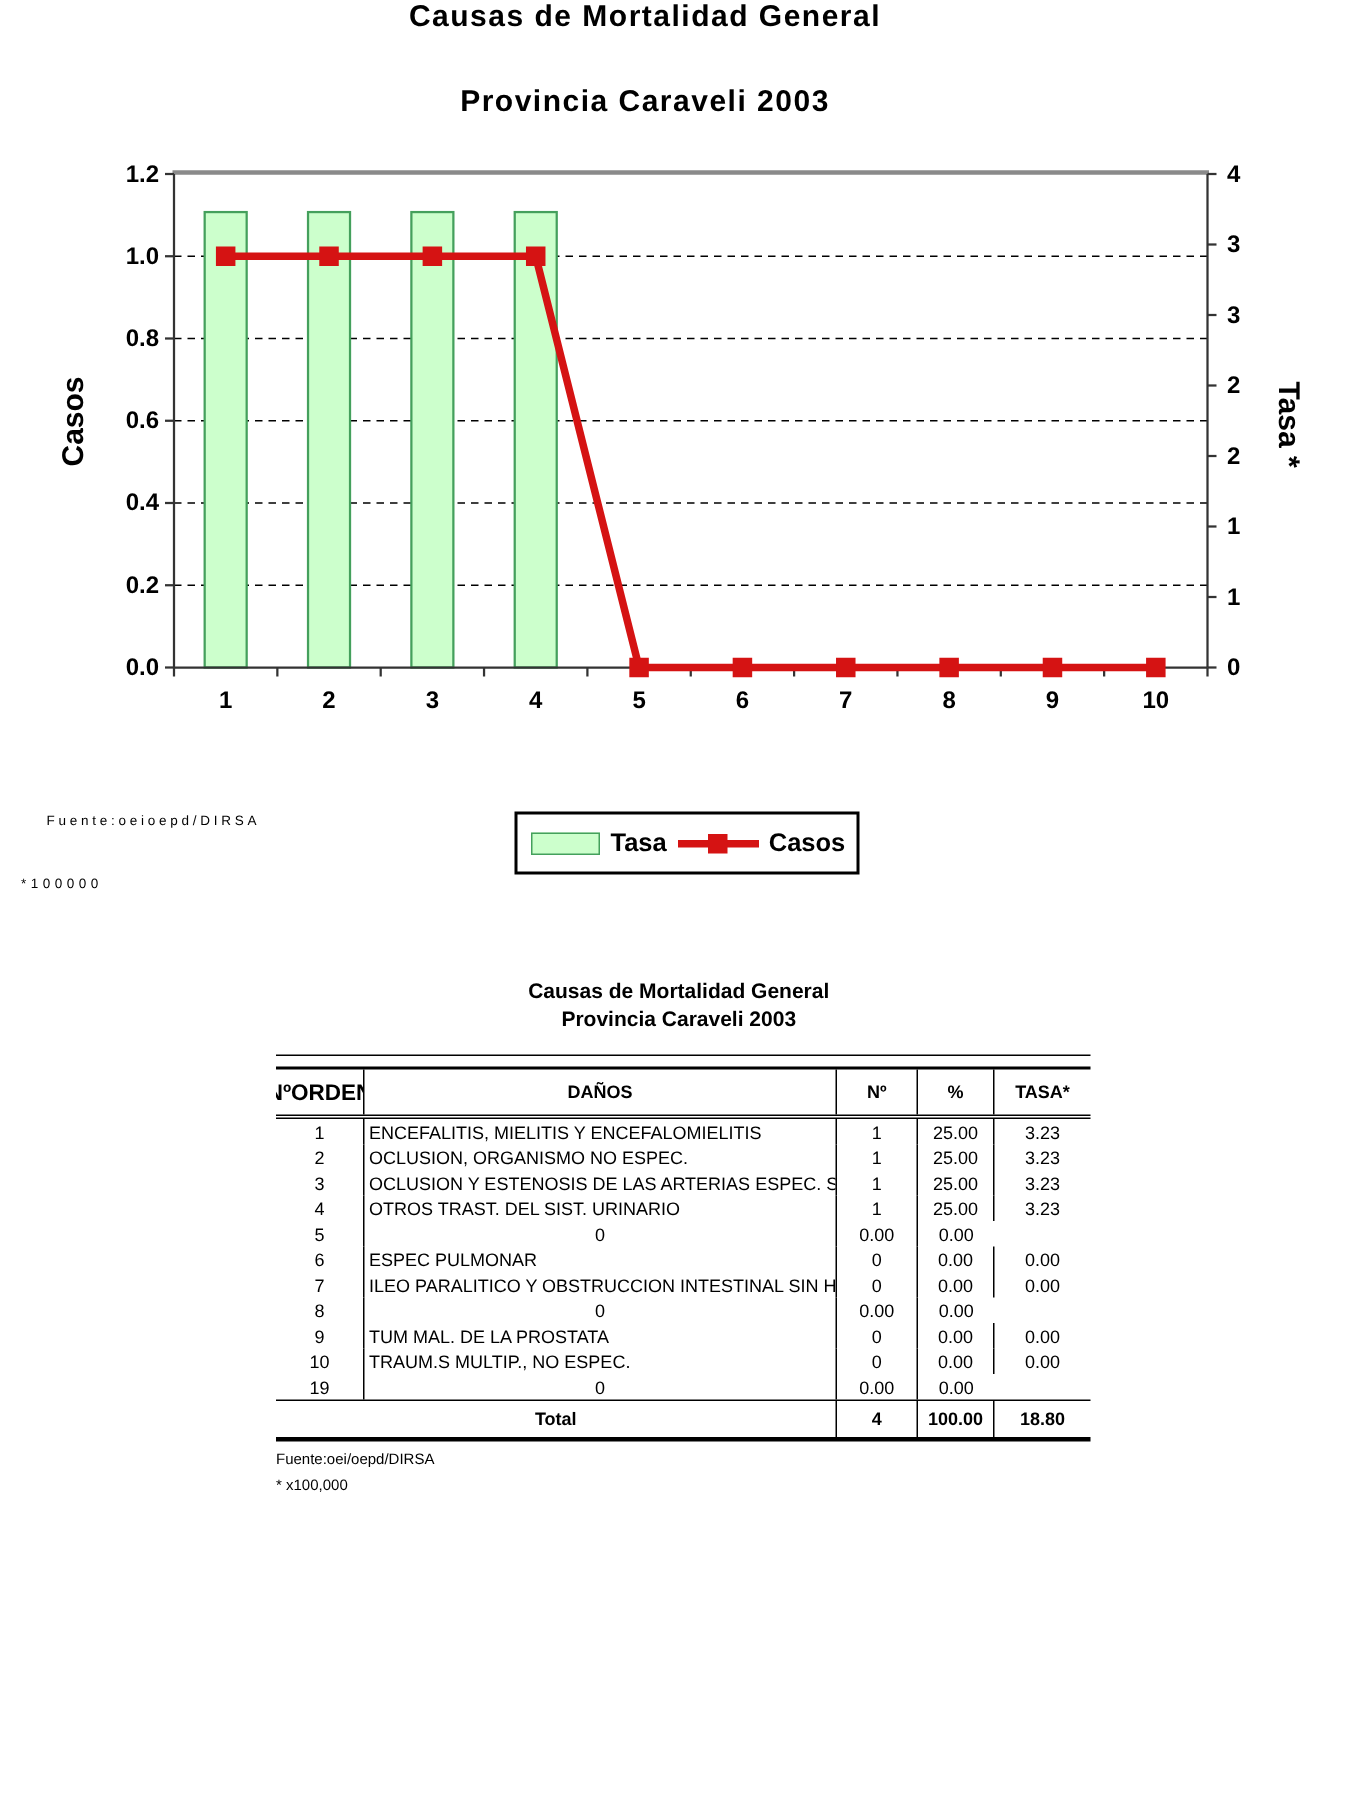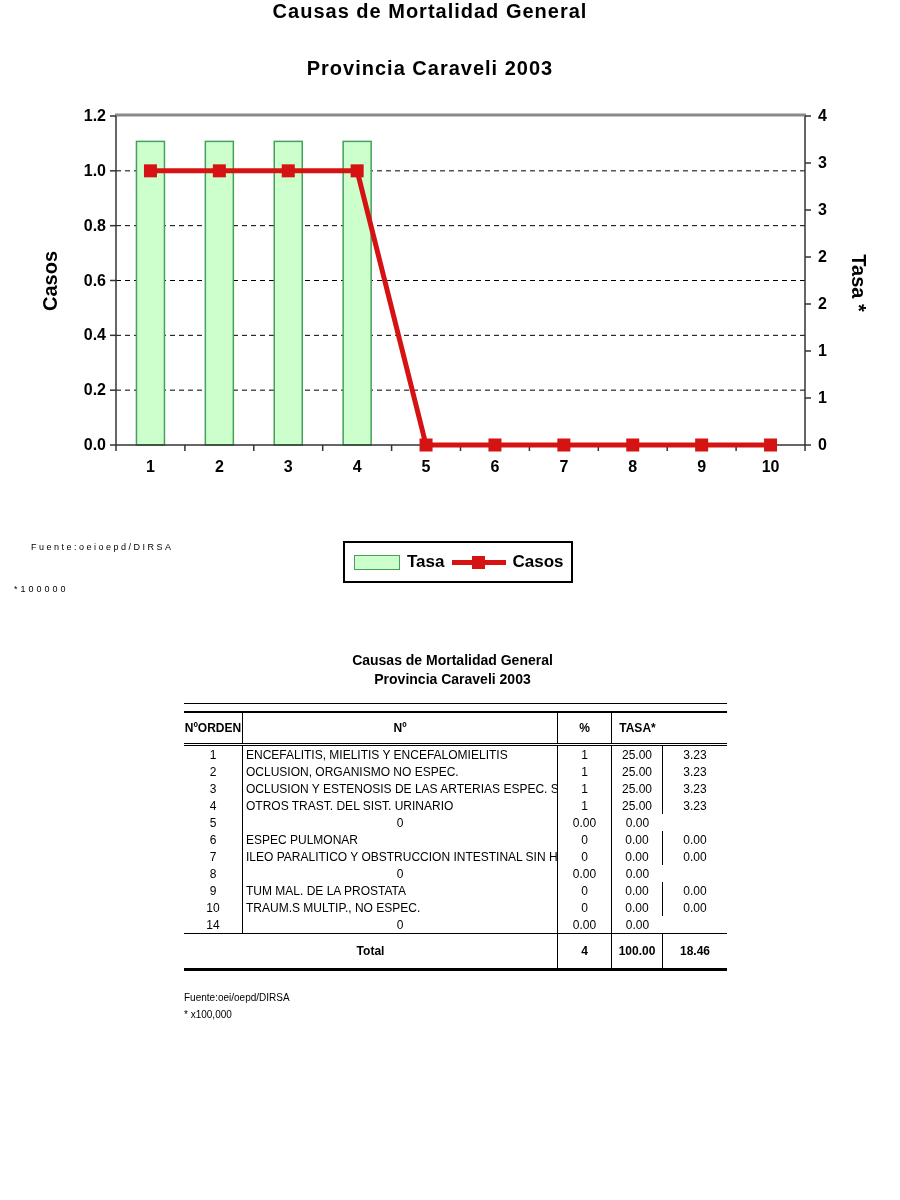--- a/index.html
+++ b/index.html
@@ -39,30 +39,30 @@
 
   
   .table-title{left:180px;top:651px;width:545px;text-align:center;font-size:14px;font-weight:bold;line-height:19px;}
 
   
   .report-table{left:184px;top:703px;width:543px;}
   .t-topline{height:7px;border-top:1px solid #000;}
   .trow{display:grid;grid-template-columns:59px 315px 54px 51px 64px;box-sizing:border-box;}
   .thead{height:35px;border-top:2px solid #000;border-bottom:3px double #000;}
   .thead .tc{font-weight:bold;font-size:12px;}
-  .thead .tc0{font-size:12px;}
+  .thead .tc0{font-size:15px;}
   .tbody-row{height:17px;}
   .tc{display:flex;align-items:center;justify-content:center;border-right:1px solid #000;
       box-sizing:border-box;font-size:12px;white-space:nowrap;overflow:hidden;}
   .tc4{border-right:none;}
   .tc1.data{justify-content:flex-start;padding-left:3px;}
-  .ttotal{display:grid;grid-template-columns:374px 54px 51px 64px;height:38px;
+  .ttotal{display:grid;grid-template-columns:374px 54px 51px 64px;height:28px;
       border-top:1px solid #000;border-bottom:3px solid #000;box-sizing:border-box;}
   .ttotal .tc{font-weight:bold;}
-  .t-src1{margin-top:21px;font-size:10px;}
+  .t-src1{margin-top:7px;font-size:10px;}
   .t-src2{margin-top:6px;font-size:10px;}
 </style>
 </head>
 <body>
 
 <div class="abs chart-title">Causas de Mortalidad General</div>
 <div class="abs chart-subtitle">Provincia Caraveli 2003</div>
 
 <svg id="plot" class="abs" width="900" height="530" viewBox="0 0 900 530" xmlns="http://www.w3.org/2000/svg">
     <line x1="116" x2="805" y1="170.83333333333331" y2="170.83333333333331" stroke="#000" stroke-width="1" stroke-dasharray="5 4"></line>
@@ -160,20 +160,21 @@
 
 <div class="abs table-title">
   <div>Causas de Mortalidad General</div>
   <div>Provincia Caraveli 2003</div>
 </div>
 
 <div class="abs report-table">
   <div class="t-topline"></div>
   <div class="trow thead">
     <div class="tc tc0">NºORDEN</div>
+    <div class="tc tc1">DAÑOS</div>
     <div class="tc tc2">Nº</div>
     <div class="tc tc3">%</div>
     <div class="tc tc4">TASA*</div>
   </div>
   <div id="table-body">
       <div class="trow tbody-row">
         <div class="tc tc0">1</div>
         <div class="tc tc1 data">ENCEFALITIS, MIELITIS Y ENCEFALOMIELITIS</div>
         <div class="tc tc2">1</div>
         <div class="tc tc3">25.00</div>
@@ -234,27 +235,27 @@
         <div class="tc tc4">0.00</div>
       </div>
       <div class="trow tbody-row">
         <div class="tc tc0">10</div>
         <div class="tc tc1 data">TRAUM.S MULTIP., NO ESPEC.</div>
         <div class="tc tc2">0</div>
         <div class="tc tc3">0.00</div>
         <div class="tc tc4">0.00</div>
       </div>
       <div class="trow tbody-row">
-        <div class="tc tc0">14</div>
+        <div class="tc tc0">19</div>
         <div class="tc tc2">0</div>
         <div class="tc tc3">0.00</div>
         <div class="tc tc4">0.00</div>
       </div>
     </div>
   <div class="ttotal">
     <div class="tc tc0">Total</div>
     <div class="tc tc2">4</div>
     <div class="tc tc3">100.00</div>
-    <div class="tc tc4">18.46</div>
+    <div class="tc tc4">18.80</div>
   </div>
   <div class="t-src1">Fuente:oei/oepd/DIRSA</div>
   <div class="t-src2">* x100,000</div>
 </div>
 
 </body></html>

